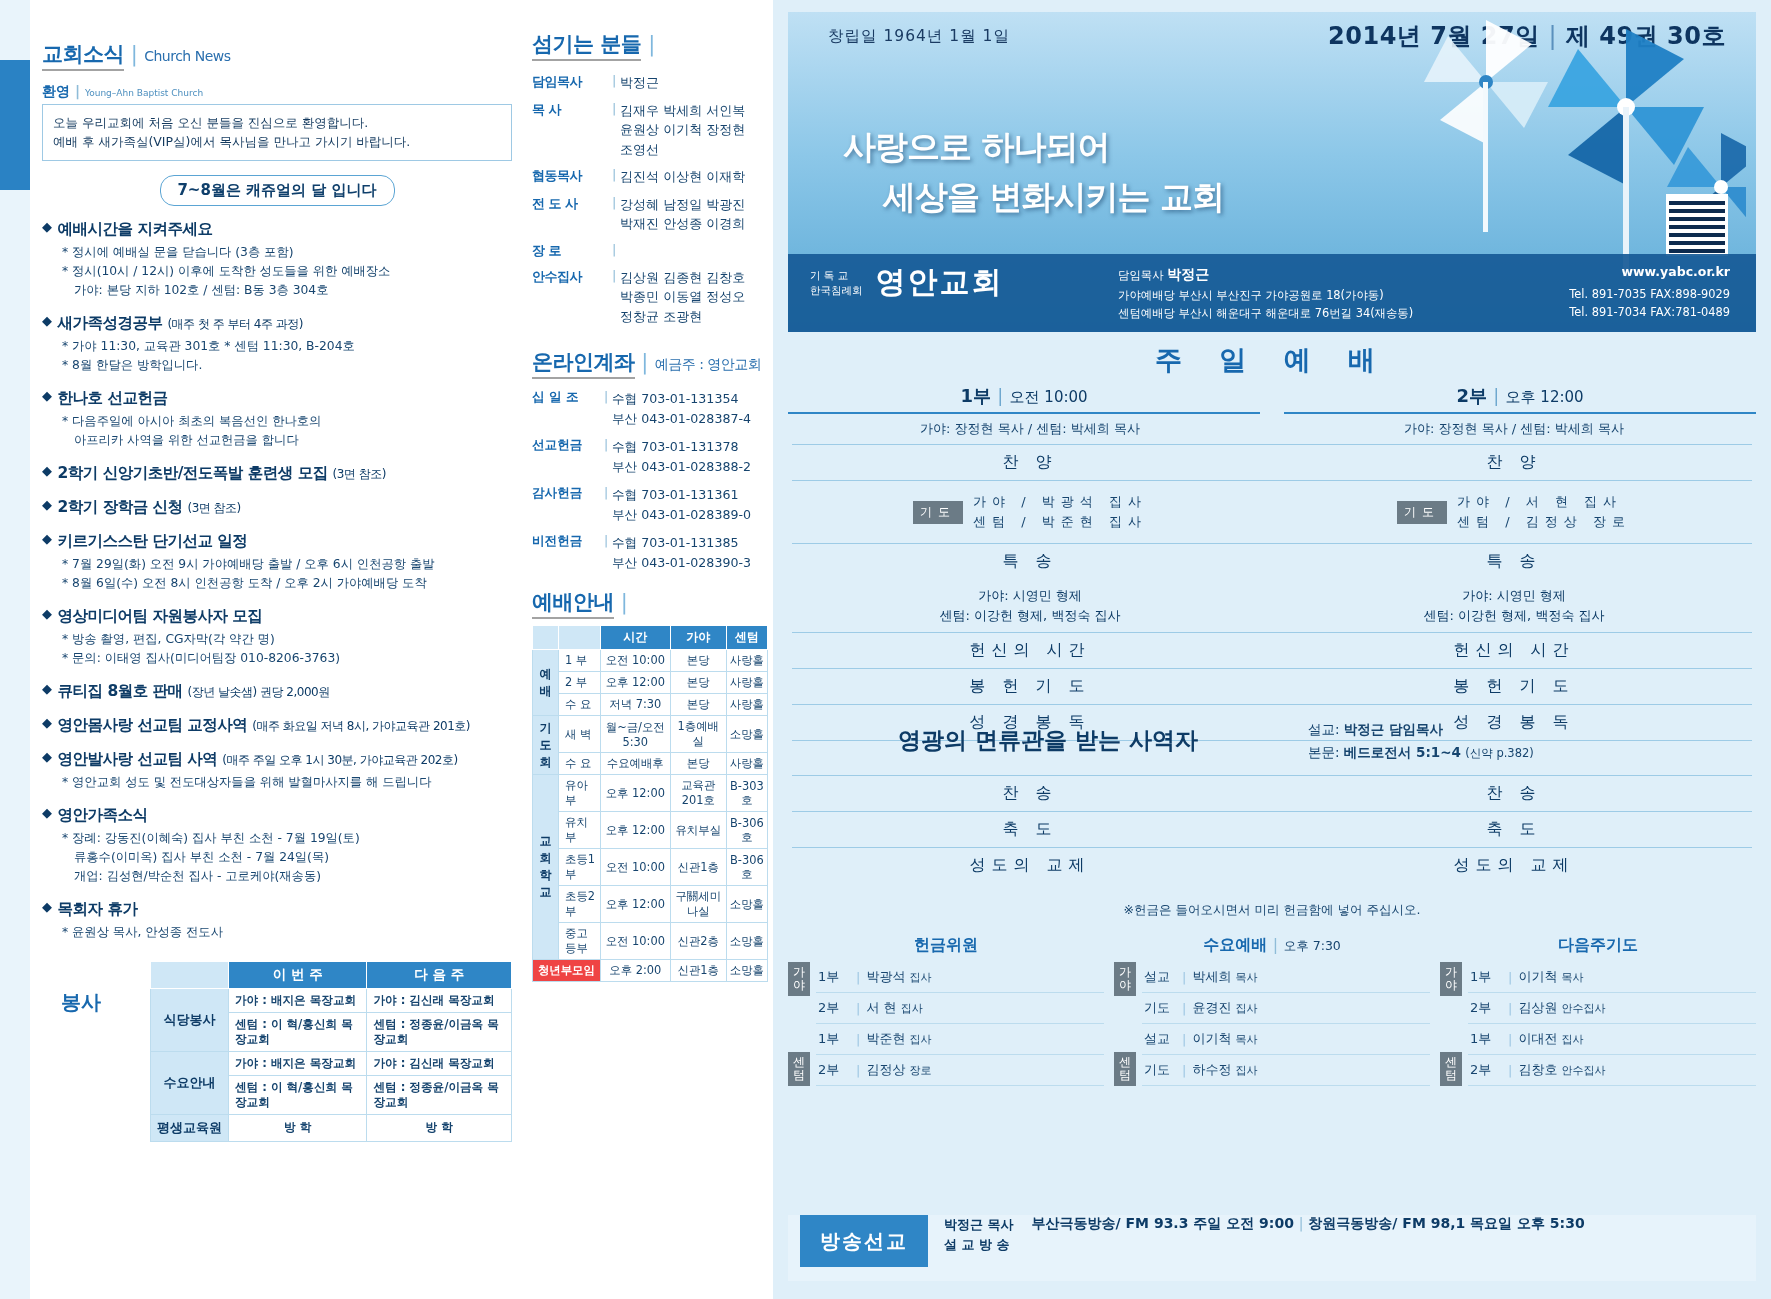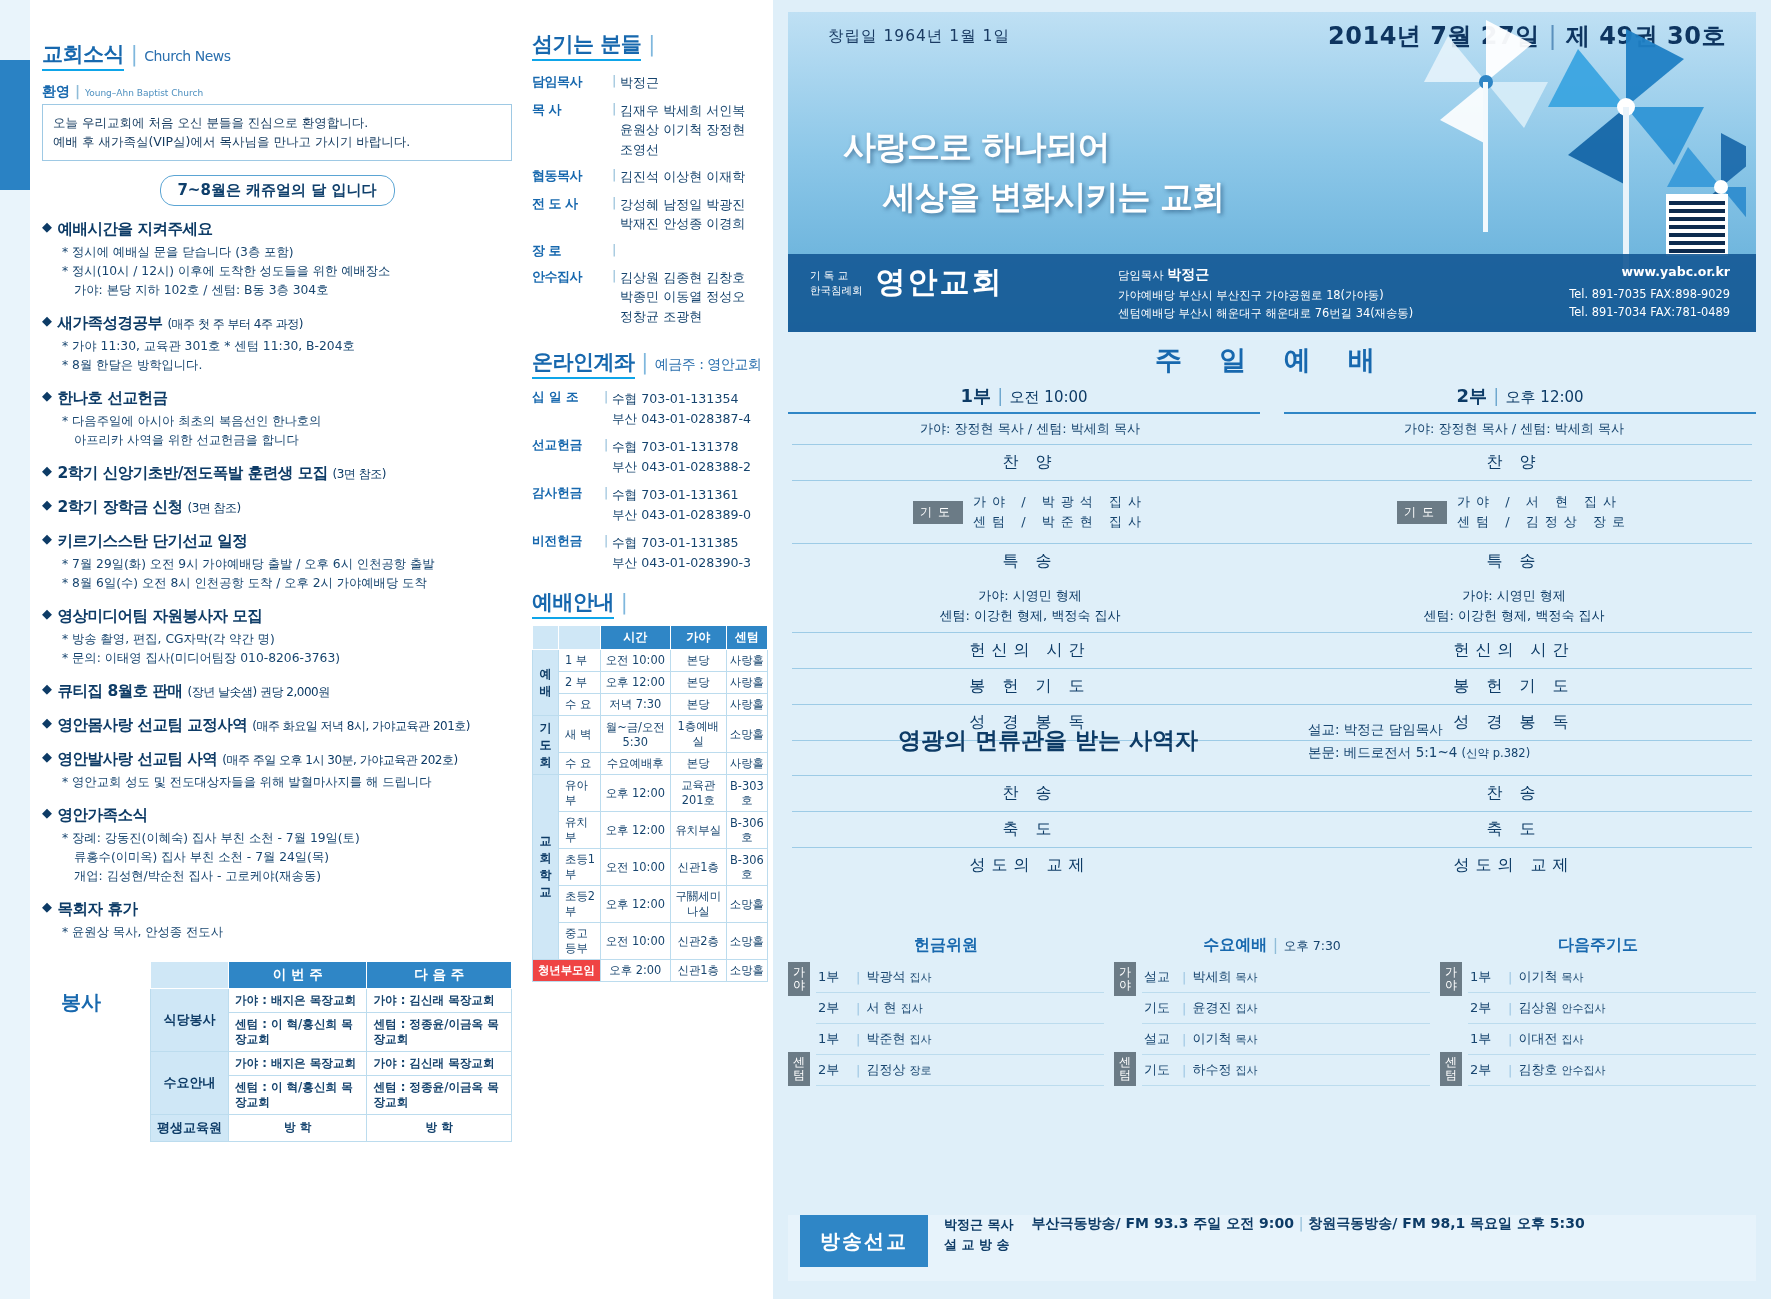--- a/index.html
+++ b/index.html
@@ -16,21 +16,21 @@
 
   
   .colA { position:absolute; left:0; top:0; width:518px; height:1299px; background:#ffffff; }
   .colA-strip { position:absolute; left:0; top:0; width:30px; height:1299px; background:#e9f4fb; }
   .colA-blue { position:absolute; left:0; top:60px; width:30px; height:130px; background:#2a82c4; }
   .colA-inner { position:absolute; left:42px; top:0; width:470px; }
 
   .secTitle { font-size:21px; font-weight:bold; color:#1768ae; letter-spacing:-0.5px; }
   .secTitle .en { font-size:14px; font-weight:normal; color:#2a6fae; }
   .secTitle .bar { color:#7fb7dd; font-weight:normal; }
-  .uline { display:inline-block; border-bottom:2px solid #0ea5e9; padding-bottom:1px; }
+  .uline { display:inline-block; border-bottom:2px solid #a3a3a3; padding-bottom:1px; }
 
   .welcomeLbl { font-size:14px; font-weight:bold; color:#1768ae; margin-top:12px; }
   .welcomeLbl .en { font-size:9px; color:#4d8fbf; font-weight:normal; }
   .welcomeBox { border:1px solid #9ec9e4; padding:8px 10px; font-size:12.5px; line-height:1.55; margin-top:3px; color:#13395e; }
 
   .monthBadge { margin:14px auto 4px; width:235px; border:1px solid #5ba5d4; border-radius:14px;
                 text-align:center; font-size:15px; font-weight:bold; padding:5px 0; color:#0f3f6b; }
 
   .item { margin-top:13px; }
   .item h3 { margin:0; font-size:15.5px; font-weight:bold; color:#0d3b66; letter-spacing:-0.5px; display:flex; gap:6px; align-items:flex-start;}
@@ -118,21 +118,21 @@
   .wCell { flex:1; text-align:center; padding:7px 0; font-size:16px; color:#0d3b66; letter-spacing:6px; }
   .wCell.small { font-size:13px; letter-spacing:0; line-height:1.5; }
   .wSep { height:1px; background:#9dcbe6; margin:0 4px; }
   .prayerRow { display:flex; align-items:center; justify-content:center; gap:10px; padding:4px 0;}
   .prayerTag { background:#6b7b86; color:#fff; font-size:12px; padding:3px 7px; }
   .prayerTxt { font-size:13px; line-height:1.55; color:#17456f; text-align:left; }
 
   .crownBox { position:absolute; left:15px; top:718px; width:968px; display:flex; align-items:center; }
   .crownTitle { width:520px; text-align:center; font-size:23px; font-weight:bold; color:#0d3b66; }
   .crownRight { flex:1; font-size:13.5px; line-height:1.7; color:#17456f; }
-  .crownRight b { font-weight:normal; }
+  .crownRight b { font-weight:bold; }
   .crownRight .pg { font-size:11.5px; }
 
   .wGrid2 { position:absolute; left:15px; top:775px; width:968px; }
   .offerNote { position:absolute; left:0; right:0; top:902px; text-align:center; font-size:12.5px; color:#17456f; }
 
   
   .btm { position:absolute; left:15px; top:935px; width:968px; display:flex; gap:10px; }
   .btmCol { flex:1; }
   .btmTitle { text-align:center; font-size:16px; font-weight:bold; color:#1768ae; margin-bottom:6px; }
   .btmTitle .t { font-size:12.5px; font-weight:normal; color:#17456f; }
@@ -672,20 +672,21 @@
         <div class="wCell">축        도</div>
         <div class="wCell">축        도</div>
       </div>
       <div class="wSep"></div>
       <div class="wRow">
         <div class="wCell">성도의  교제</div>
         <div class="wCell">성도의  교제</div>
       </div>
     </div>
 
+    <div class="offerNote">※헌금은 들어오시면서 미리 헌금함에 넣어 주십시오.</div>
 
     <div class="btm" id="bottom-tables">
         <div class="btmCol">
           <div class="btmTitle">헌금위원</div>
           <div class="btmBody">
             <div class="sideTagWrap">
               <div class="sideTag">가<br>야</div>
               <div class="sideTag">센<br>텀</div>
             </div>
             <div class="rowsWrap">

